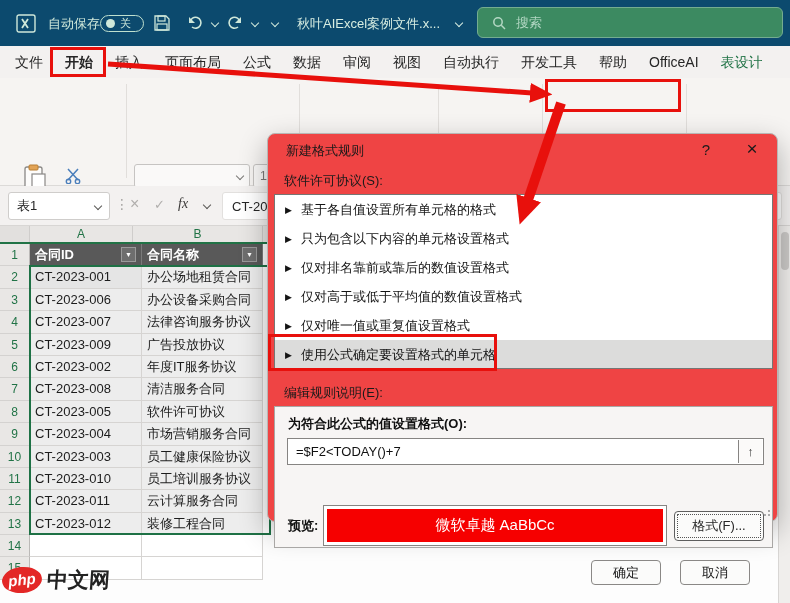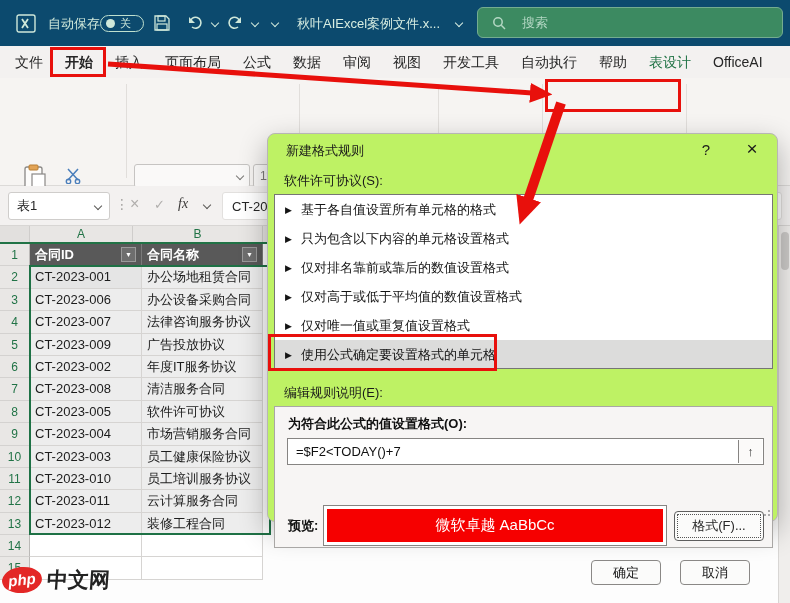--- a/index.html
+++ b/index.html
@@ -8,21 +8,21 @@
   .abs{position:absolute}
   .chev{display:inline-block;width:5px;height:5px;border-right:1.4px solid currentColor;border-bottom:1.4px solid currentColor;transform:rotate(45deg);margin-left:4px;vertical-align:2px}
   .chev.up{transform:rotate(-135deg);vertical-align:-1px}
 
   
   .titlebar{position:absolute;left:0;top:0;width:790px;height:46px;background:#0c4a6e;color:#cfe8da}
   .titlebar .txt{font-size:13px}
   .toggle{position:absolute;left:100px;top:15px;width:44px;height:17px;border:1px solid #bfe0cf;border-radius:9px;display:flex;align-items:center;gap:5px;padding:0 5px;box-sizing:border-box}
   .toggle .dot{width:9px;height:9px;border-radius:50%;background:#cfe8da}
   .toggle .lbl{font-size:11px;line-height:1}
-  .search{position:absolute;left:477px;top:7px;width:306px;height:31px;background:#3c8a61;border:1px solid #74ac90;border-radius:6px;display:flex;align-items:center;gap:16px;padding:0 14px;box-sizing:border-box;color:#b4d8c4}
+  .search{position:absolute;left:477px;top:7px;width:306px;height:31px;background:#3c8a61;border:1px solid #74ac90;border-radius:6px;display:flex;align-items:center;gap:10px;padding:0 14px;box-sizing:border-box;color:#b4d8c4}
 
   
   .tabrow{position:absolute;left:0;top:46px;width:790px;height:32px;background:#f3f1f0;display:flex;align-items:flex-start;padding-left:4px;box-sizing:border-box}
   .tab{padding:0 11px;font-size:14px;line-height:32px;white-space:nowrap}
   .tab.home{font-weight:bold}
   .tab.ctx{color:#217346}
 
   
   .ribbon{position:absolute;left:0;top:78px;width:790px;height:108px;background:#f6f4f2;border-bottom:1px solid #dcdad8;box-sizing:border-box}
   .vdiv{position:absolute;top:6px;width:1px;height:94px;background:#e1dedb}
@@ -53,21 +53,21 @@
   .hdrrow .cell{background:#595959;color:#fff;font-weight:bold;border-right:1px solid #7a7a7a;border-bottom:1px solid #3f3f3f;display:flex;align-items:center}
   .filterbtn{margin-left:auto;width:15px;height:15px;background:#6e6e6e;border:1px solid #9a9a9a;color:#fff;font-size:7px;line-height:13px;text-align:center;box-sizing:border-box}
   .datarow .cell{background:#ededed}
   .datarow .cell.active{background:#e5e5e5}
   .emptyrow .cell{background:#fff}
   .selbox{position:absolute;left:29px;top:39px;width:242px;height:270px;border:2px solid #1e7145;box-sizing:border-box;pointer-events:none}
   .scrollbar{position:absolute;left:778px;top:0;width:12px;height:377px;background:#f0eeec;border-left:1px solid #d8d6d4;box-sizing:border-box}
   .thumb{position:absolute;left:2px;top:6px;width:8px;height:38px;background:#cccac8;border-radius:4px}
 
   
-  .dialog{position:absolute;left:267px;top:133px;width:511px;height:389px;background:#bef264;border:1px solid #b8b6b4;border-radius:8px;box-shadow:0 10px 28px rgba(0,0,0,.3);box-sizing:border-box;z-index:20}
+  .dialog{position:absolute;left:267px;top:133px;width:511px;height:389px;background:#ef4444;border:1px solid #b8b6b4;border-radius:8px;box-shadow:0 10px 28px rgba(0,0,0,.3);box-sizing:border-box;z-index:20}
   .dlg-title{position:absolute;left:18px;top:8px;font-size:13px;color:#191919}
   .dlg-help{position:absolute;right:62px;top:7px;font-size:15px;color:#1b1b1b;width:18px;text-align:center}
   .dlg-close{position:absolute;right:14px;top:4px;font-size:19px;color:#1b1b1b;width:22px;text-align:center}
   .dlg-label{position:absolute;font-size:13px;color:#1a1a1a}
   .rulelist{position:absolute;left:6px;top:60px;width:499px;height:175px;background:#fff;border:1px solid #767674;box-sizing:border-box;overflow:hidden}
   .ruleitem{height:29px;display:flex;align-items:center;gap:9px;padding-left:10px;font-size:13px;color:#141414}
   .ruleitem .tri{font-size:9px;color:#141414}
   .ruleitem.sel{background:#dcdcdb}
   .editbox{position:absolute;left:6px;top:272px;width:499px;height:142px;background:#f7f5f4;border:1px solid #a9a7a5;box-sizing:border-box}
   .flabel{position:absolute;left:13px;top:8px;font-weight:bold;font-size:13px;color:#111}
@@ -134,25 +134,25 @@
 
   <div class="tabrow">
     <span class="tab">文件</span>
     <span class="tab home">开始</span>
     <span class="tab">插入</span>
     <span class="tab">页面布局</span>
     <span class="tab">公式</span>
     <span class="tab">数据</span>
     <span class="tab">审阅</span>
     <span class="tab">视图</span>
+    <span class="tab">自动执行</span>
     <span class="tab">开发工具</span>
-    <span class="tab">自动执行</span>
     <span class="tab">帮助</span>
+    <span class="tab">OfficeAI</span>
     <span class="tab ctx">表设计</span>
-    <span class="tab">OfficeAI</span>
   </div>
 
   <div class="ribbon">
 
     <div class="rbtn" style="left:12px;top:86px;flex-direction:column;gap:2px;width:46px">
       <svg width="24" height="30" viewBox="0 0 24 30">
         <rect x="2" y="3" width="17" height="24" rx="2" fill="#fdfcfb" stroke="#8a8886" stroke-width="1.3"></rect>
         <rect x="6" y="1" width="9" height="5" rx="1" fill="#e2a355" stroke="#b97f34" stroke-width="1"></rect>
         <rect x="9" y="10" width="13" height="18" fill="#fff" stroke="#8a8886" stroke-width="1.2"></rect>
       </svg>

